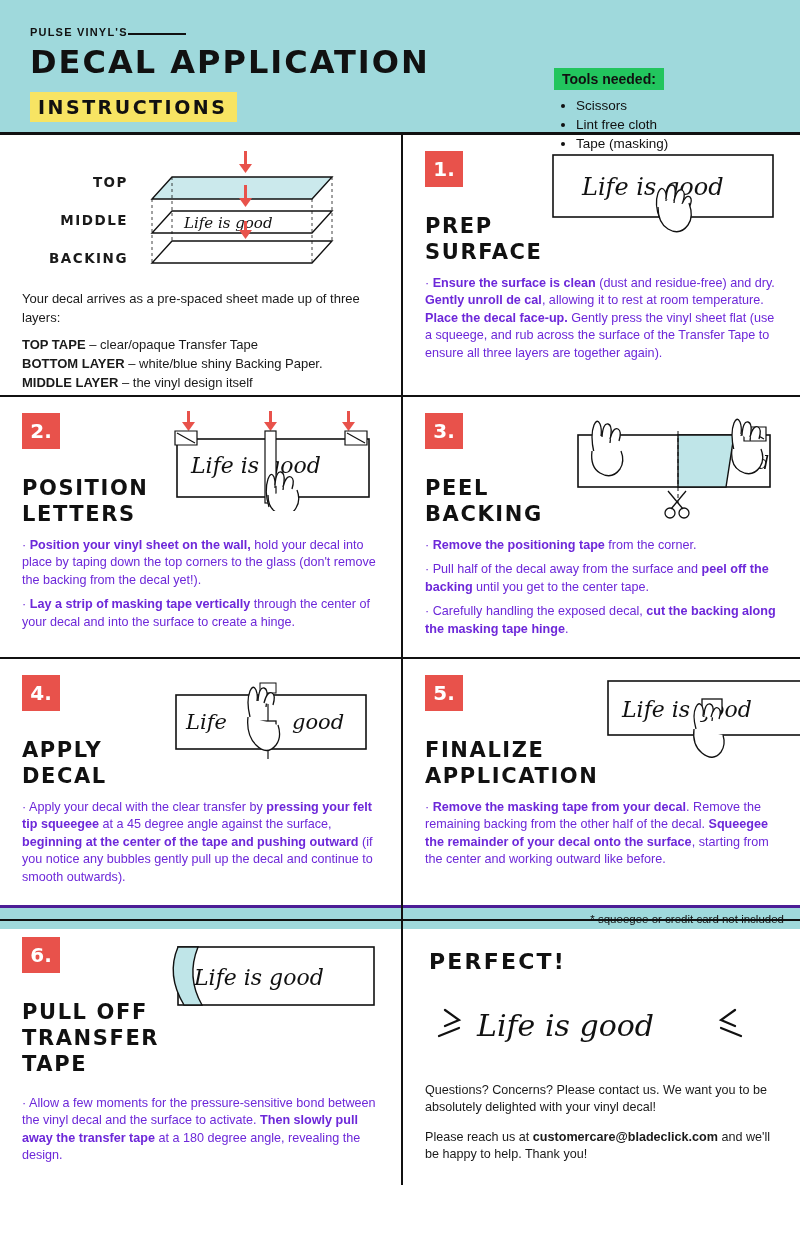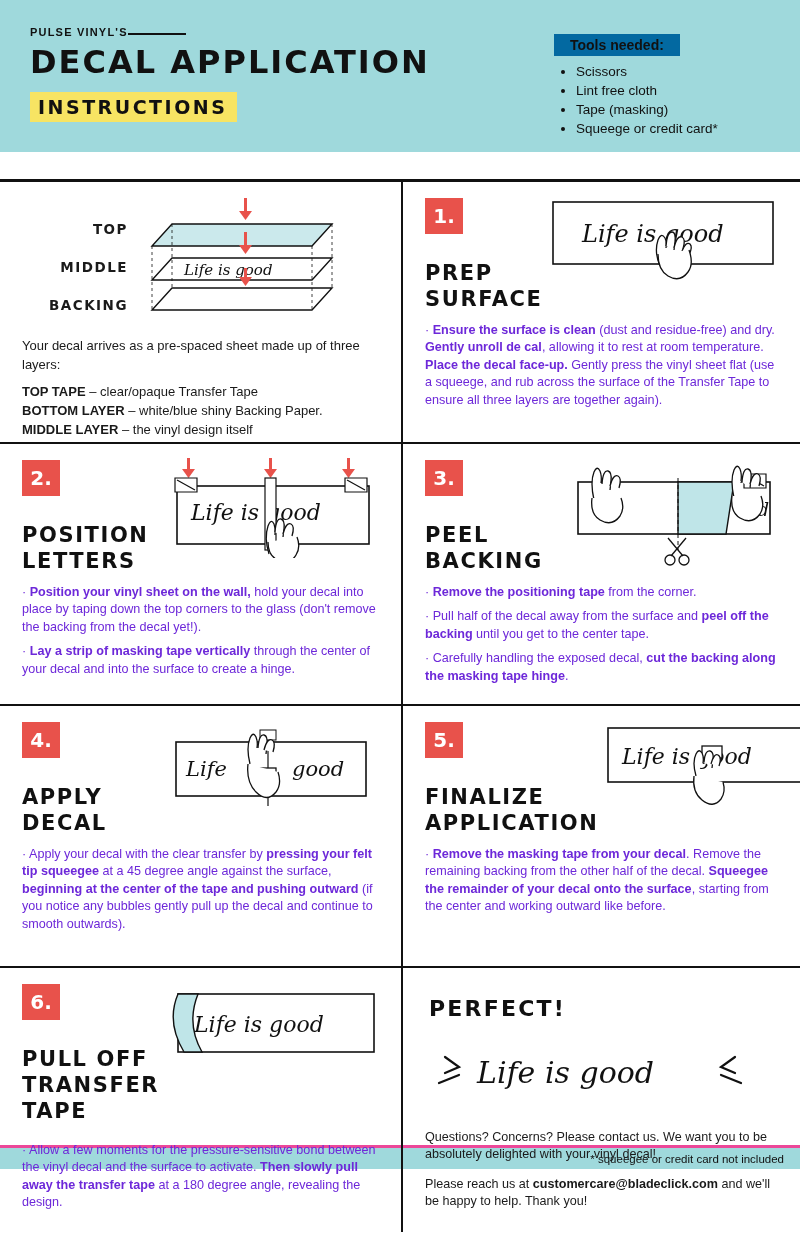--- a/index.html
+++ b/index.html
@@ -9,21 +9,21 @@
     background: #ffffff;
     font-family: "Liberation Sans", sans-serif;
     color: #1a1a1a;
     overflow: hidden;
   }
   .page { position: relative; width: 800px; height: 1237px; background:#fff; }
 
   
   .header {
     position: relative;
-    height: 152px;
+    height: 132px;
     background: #9fd9dc;
     padding: 22px 24px 0 30px;
   }
   .brand {
     font-size: 11px;
     letter-spacing: 1.2px;
     font-weight: 700;
     color: #111;
     display: inline-block;
     position: relative;
@@ -60,22 +60,23 @@
     color:#111;
   }
   .tools {
     position:absolute;
     right: 16px;
     top: 34px;
     width: 230px;
   }
   .tools-title-box {
     display:inline-block;
-    background:#0369a1;
-    padding: 2px 16px;
+    background:#22c55e;
+    padding: 2px 8px;
+    margin-top: 34px;
   }
   .tools-title {
     font-size: 14px;
     font-weight: 700;
     color:#111;
   }
   .tools ul {
     margin: 6px 0 0 0;
     padding-left: 22px;
     list-style: disc;
@@ -83,23 +84,22 @@
   .tools li {
     font-size: 13.5px;
     line-height: 19px;
     color:#111;
   }
 
   
   .grid {
     position:relative;
     width: 800px;
-    height: 966px;
+    height: 773px;
     border-top: 3px solid #111;
-    margin-top: 27px;
   }
   .row {
     display:flex;
     border-bottom: 2px solid #111;
   }
   .cell {
     position: relative;
     padding: 14px 22px 10px 22px;
   }
   .cell.left { width: 403px; border-right: 2px solid #111; }
@@ -167,21 +167,21 @@
     margin: 14px 0 0 4px;
   }
   .perfect-art { text-align:center; margin-top: 22px; }
   .perfect-text { margin-top: 26px; }
   .perfect-text p { margin:0 0 12px 0; font-size:12.6px; line-height:17.4px; }
 
   
   .footer {
     height: 24px;
     background:#9fd9dc;
-    border-top: 3px solid #ec4899;
+    border-top: 3px solid #4c1d95;
     display:flex;
     align-items:center;
     justify-content:flex-end;
     padding-right: 16px;
   }
   .footer span { font-size: 11.5px; color:#111; }
 
   svg { display:block; }
   .scriptfont {
     font-family: "DejaVu Serif", serif;

